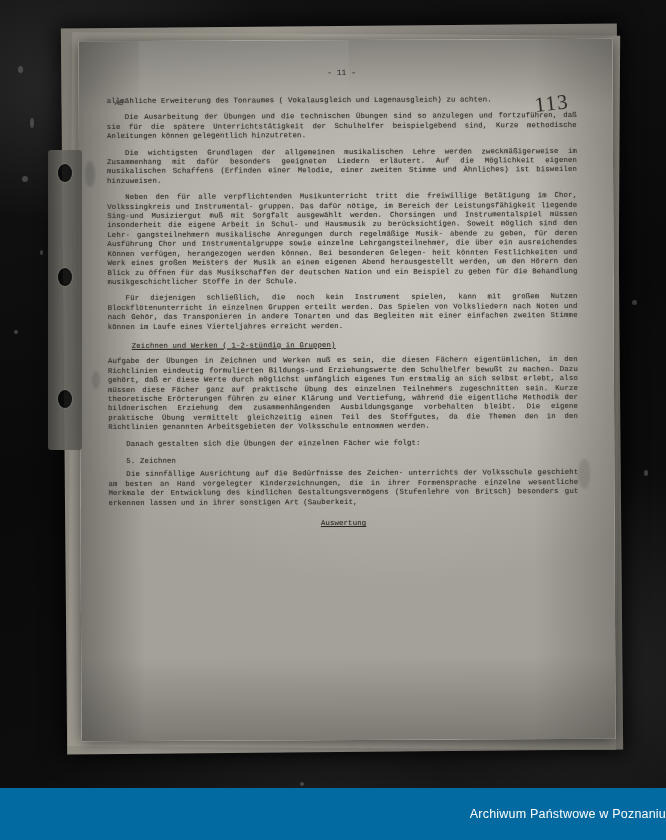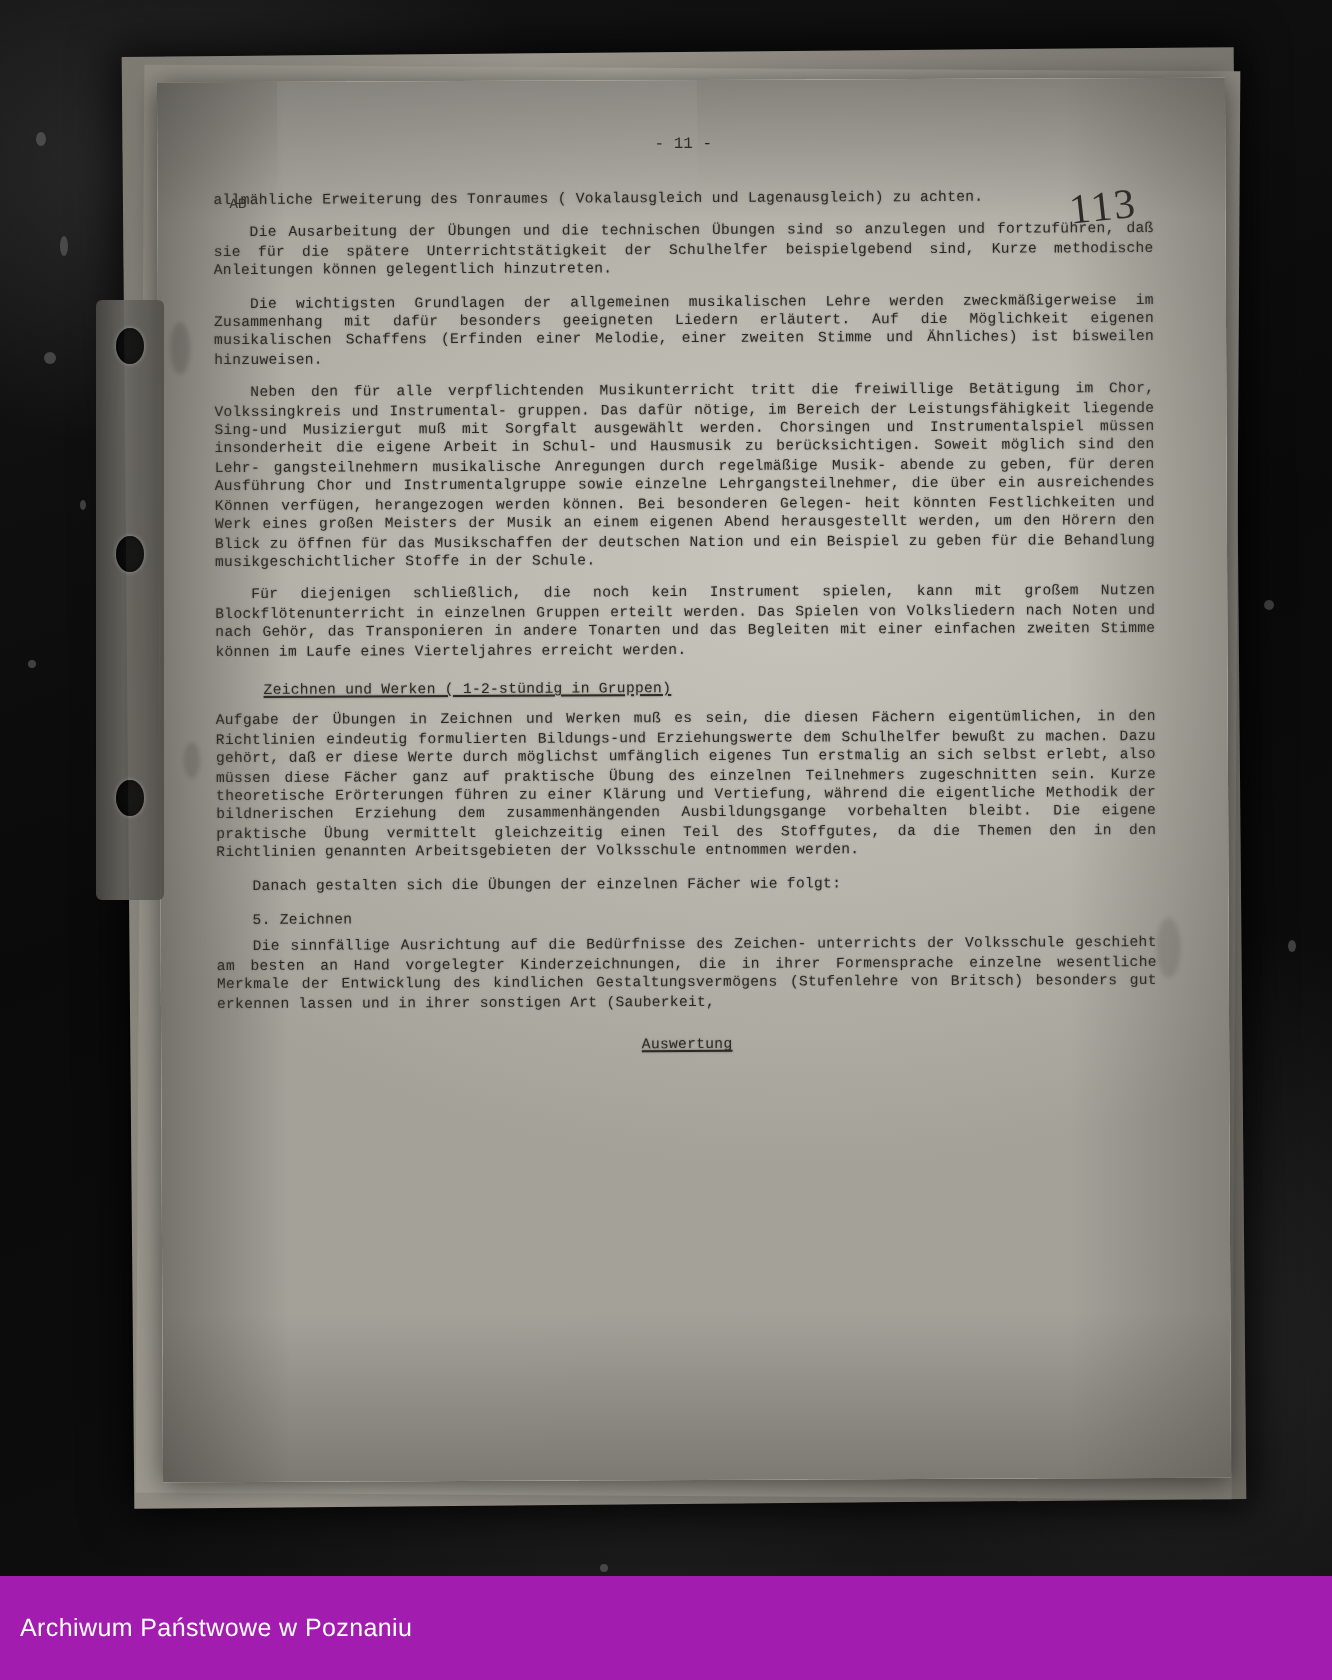--- a/index.html
+++ b/index.html
@@ -173,23 +173,24 @@
     background: linear-gradient(180deg, rgba(255,255,255,.10), rgba(255,255,255,0));
     pointer-events: none;
   }
   
   .footer {
     position: absolute;
     left: 0;
     bottom: 0;
     width: 666px;
     height: 52px;
-    background: #a21caf;
+    background: #0369a1;
     display: flex;
     align-items: center;
+    justify-content: flex-end;
   }
   .footer span {
     color: #ffffff;
     font-family: "Liberation Sans", sans-serif;
     font-size: 12.5px;
     padding-left: 10px;
     letter-spacing: .2px;
   }
 </style>
 </head>

